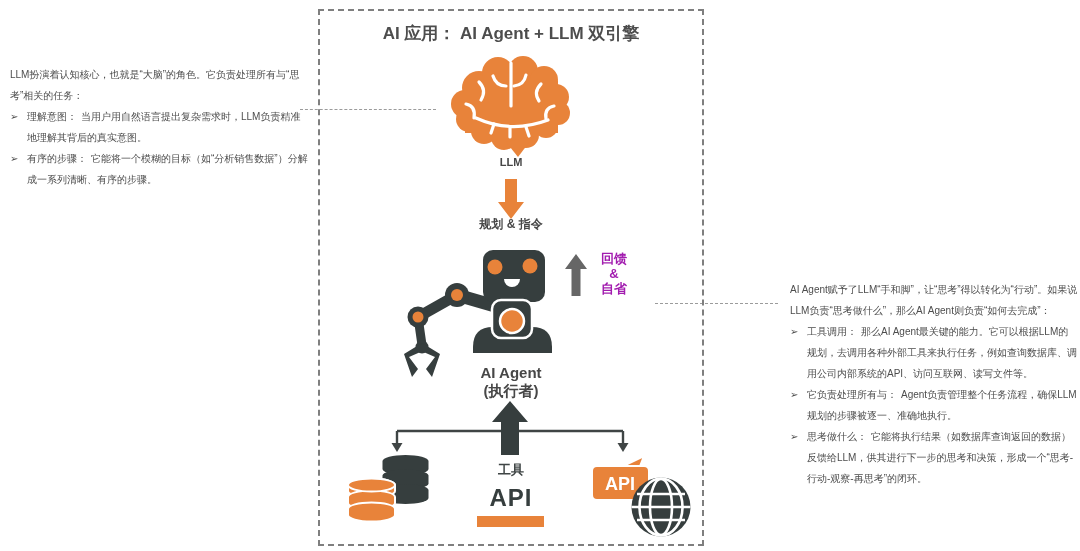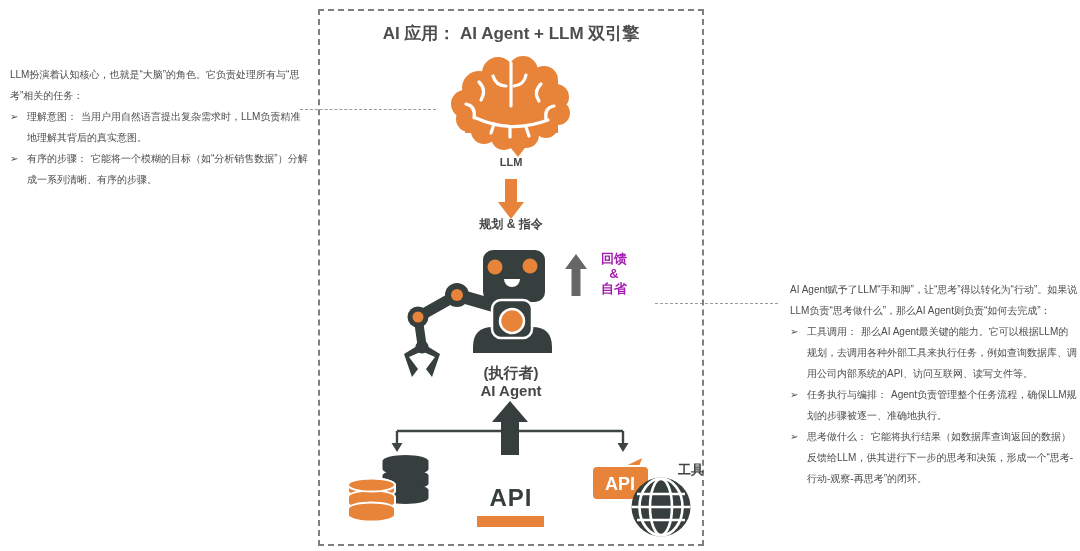--- a/index.html
+++ b/index.html
@@ -26,21 +26,21 @@
   }
   .frame .title{
     margin:11px 0 8px 0;text-align:center;font-size:17px;font-weight:bold;color:#4D4D4D;
   }
   
   .center-lbl{position:absolute;left:318px;width:386px;text-align:center;font-weight:bold;color:#474747;}
   .llm-lbl{top:156px;font-size:11px;}
   .plan-lbl{top:216px;font-size:12px;}
   .agent-lbl{top:364px;font-size:15px;line-height:18px;}
   .agent-lbl span{display:block;}
-  .tools-lbl{top:461px;font-size:13px;color:#3F4545;text-align:right;}
+  .tools-lbl{top:461px;font-size:13px;color:#3F4545;}
   .api-big{top:484px;font-size:24px;color:#363E3E;letter-spacing:1px;}
   .api-underline{position:absolute;left:477px;top:516px;width:67px;height:11px;background:#E8833A;}
   
   .feedback-lbl{position:absolute;left:592px;top:251px;width:44px;text-align:center;
     font-size:13px;line-height:15px;font-weight:bold;color:#a21caf;}
   .feedback-lbl span{display:block;}
   
   .abs{position:absolute;}
 </style>
 </head>
@@ -57,21 +57,21 @@
       <span class="marker">➢</span><b>有序的步骤：</b><span>它能将一个模糊的目标（如“分析销售数据”）分解成一系列清晰、有序的步骤。</span>
     </p>
   </aside>
 
   <aside class="panel panel-right">
     <p>AI Agent赋予了LLM“手和脚”，让“思考”得以转化为“行动”。如果说LLM负责“思考做什么”，那么AI Agent则负责“如何去完成”：</p>
     <p class="bullet">
       <span class="marker">➢</span><b>工具调用：</b><span>那么AI Agent最关键的能力。它可以根据LLM的规划，去调用各种外部工具来执行任务，例如查询数据库、调用公司内部系统的API、访问互联网、读写文件等。</span>
     </p>
     <p class="bullet">
-      <span class="marker">➢</span><b>任务执行与编排：</b><span>Agent负责管理整个任务流程，确保LLM规划的步骤被逐一、准确地执行。</span>
+      <span class="marker">➢</span><b>它负责处理所有与：</b><span>Agent负责管理整个任务流程，确保LLM规划的步骤被逐一、准确地执行。</span>
     </p>
     <p class="bullet">
       <span class="marker">➢</span><b>思考做什么：</b><span>它能将执行结果（如数据库查询返回的数据）反馈给LLM，供其进行下一步的思考和决策，形成一个“思考-行动-观察-再思考”的闭环。</span>
     </p>
   </aside>
 
   <div class="connector cl"></div>
   <div class="connector cr"></div>
 
   <section class="frame">
@@ -144,22 +144,22 @@
     <polygon points="11,0 22,15 15.5,15 15.5,42 6.5,42 6.5,15 0,15" fill="#666666"></polygon>
   </svg>
 
   <div class="feedback-lbl">
     <span>回馈</span>
     <span>&amp;</span>
     <span>自省</span>
   </div>
 
   <div class="center-lbl agent-lbl">
+    <span>AI Agent</span>
     <span>(执行者)</span>
-    <span>AI Agent</span>
   </div>
 
   <svg class="abs" style="left:390px;top:400px" width="240" height="56" viewBox="0 0 240 56">
     <line x1="7" y1="31" x2="233" y2="31" stroke="#3F4545" stroke-width="2.4"></line>
     <line x1="7" y1="31" x2="7" y2="44" stroke="#3F4545" stroke-width="2.4"></line>
     <polygon points="1.5,43 12.5,43 7,52" fill="#3F4545"></polygon>
     <line x1="233" y1="31" x2="233" y2="44" stroke="#3F4545" stroke-width="2.4"></line>
     <polygon points="227.5,43 238.5,43 233,52" fill="#3F4545"></polygon>
     <polygon points="120,1 138,22 129,22 129,55 111,55 111,22 102,22" fill="#363E3E"></polygon>
   </svg>

